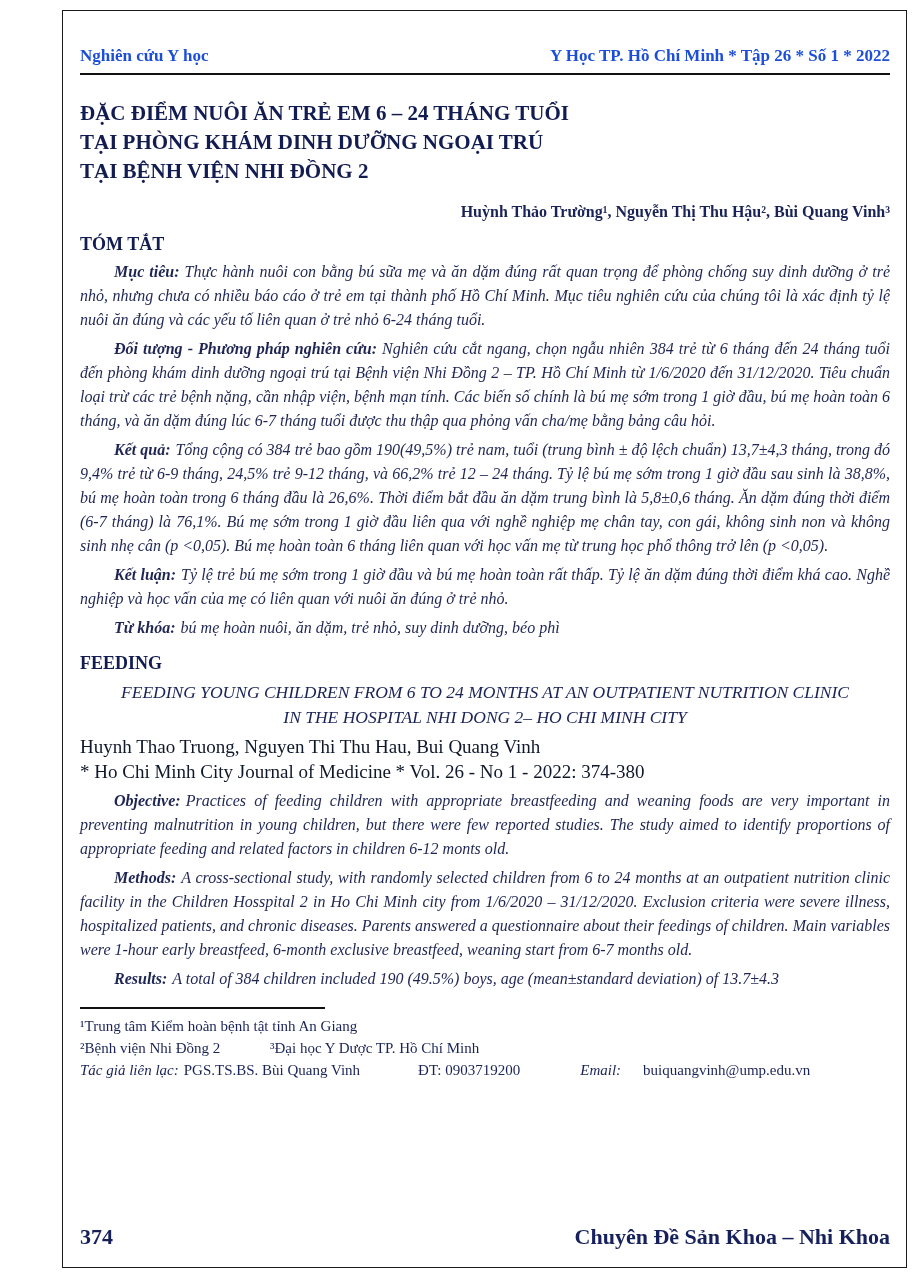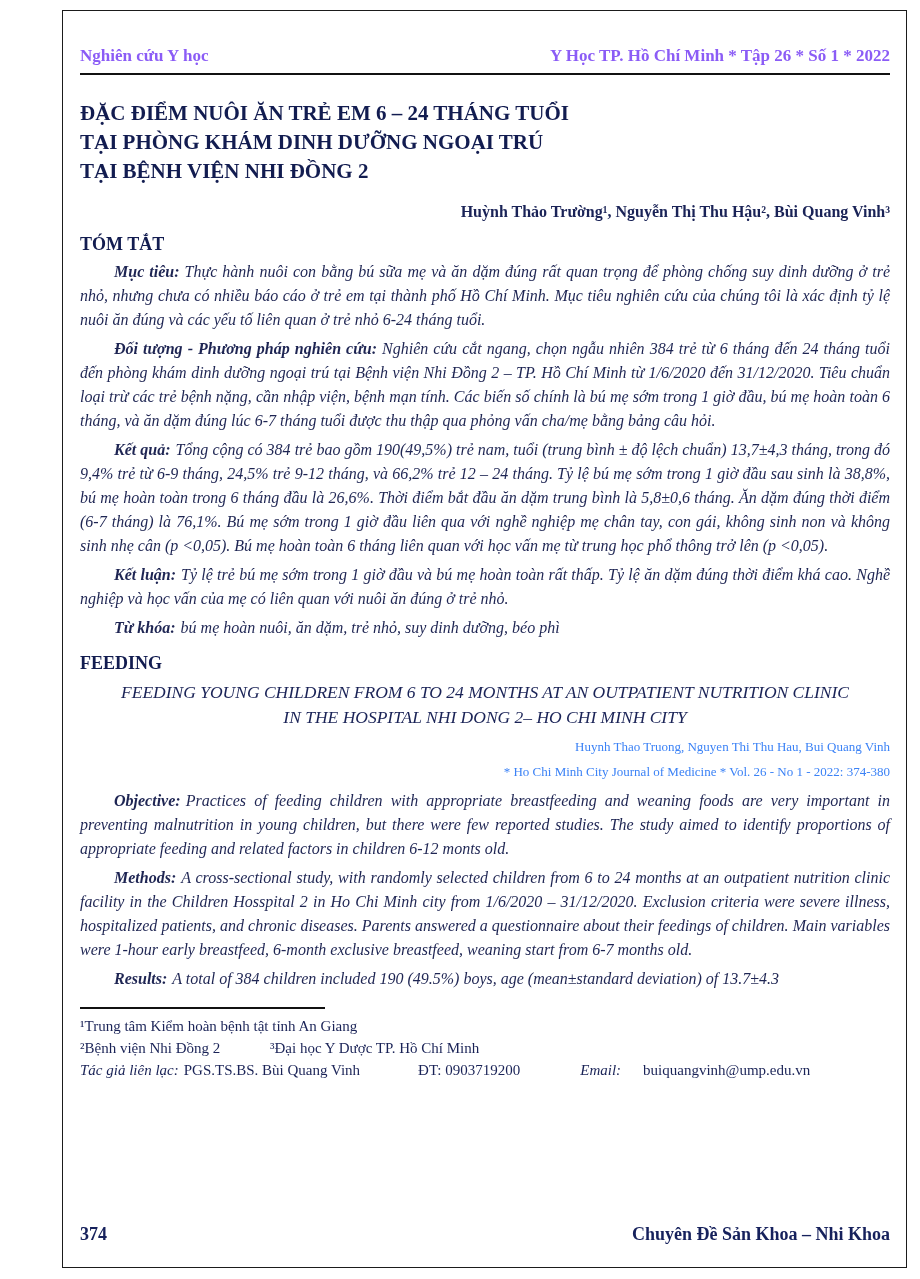--- a/index.html
+++ b/index.html
@@ -22,21 +22,21 @@
     position: absolute;
     left: 80px; top: 46px;
     width: 810px;
   }
   .page-header {
     display: flex;
     justify-content: space-between;
     align-items: flex-end;
     font-weight: bold;
     font-size: 17px;
-    color: #8b5cf6;
+    color: #1d4ed8;
     border-bottom: 2px solid #111;
     padding-bottom: 7px;
     gap: 12px;
   }
   .article-title {
     margin-top: 24px;
     text-align: left;
     font-weight: bold;
     font-size: 21px;
     line-height: 29px;
@@ -66,24 +66,24 @@
   .para .lead { font-weight: bold; margin-right: 5px; }
   .abstract-title {
     margin-top: 6px;
     text-align: center;
     font-style: italic;
     font-size: 17.5px;
     line-height: 25px;
     color: #1a2357;
   }
   .abstract-authors, .abstract-citation {
-    text-align: right;
-    font-size: 13px;
+    text-align: left;
+    font-size: 19px;
     line-height: 25px;
-    color: #3b82f6;
+    color: #0f172a;
   }
   .abstract-authors { margin-top: 4px; }
   .footnotes {
     margin-top: 16px;
     font-size: 15px;
     line-height: 22px;
     color: #1a2357;
   }
   .footnote-rule {
     width: 245px;
@@ -98,21 +98,21 @@
   .footnote-contact .seg-phone { margin-left: 58px; }
   .footnote-contact .seg-email-label { margin-left: 60px; }
   .footnote-contact .seg-email { margin-left: 22px; }
   .page-footer {
     position: absolute;
     left: 80px; top: 1224px;
     width: 810px;
     display: flex;
     justify-content: space-between;
     font-weight: bold;
-    font-size: 18px;
+    font-size: 22px;
     color: #16215c;
   }
 </style>
 </head>
 <body>
 
 <div class="frame"></div>
 
 <div class="content">
 

